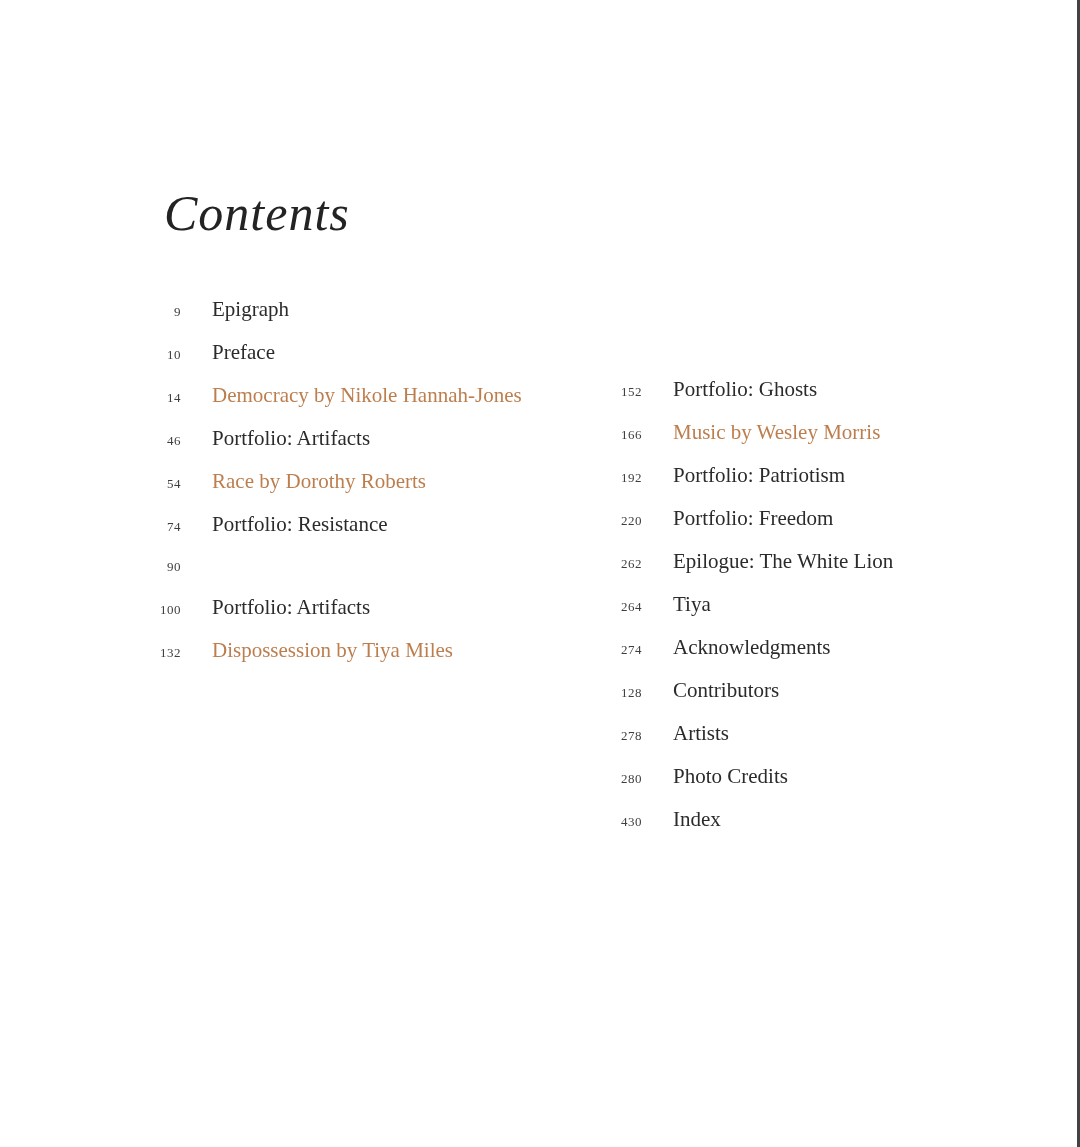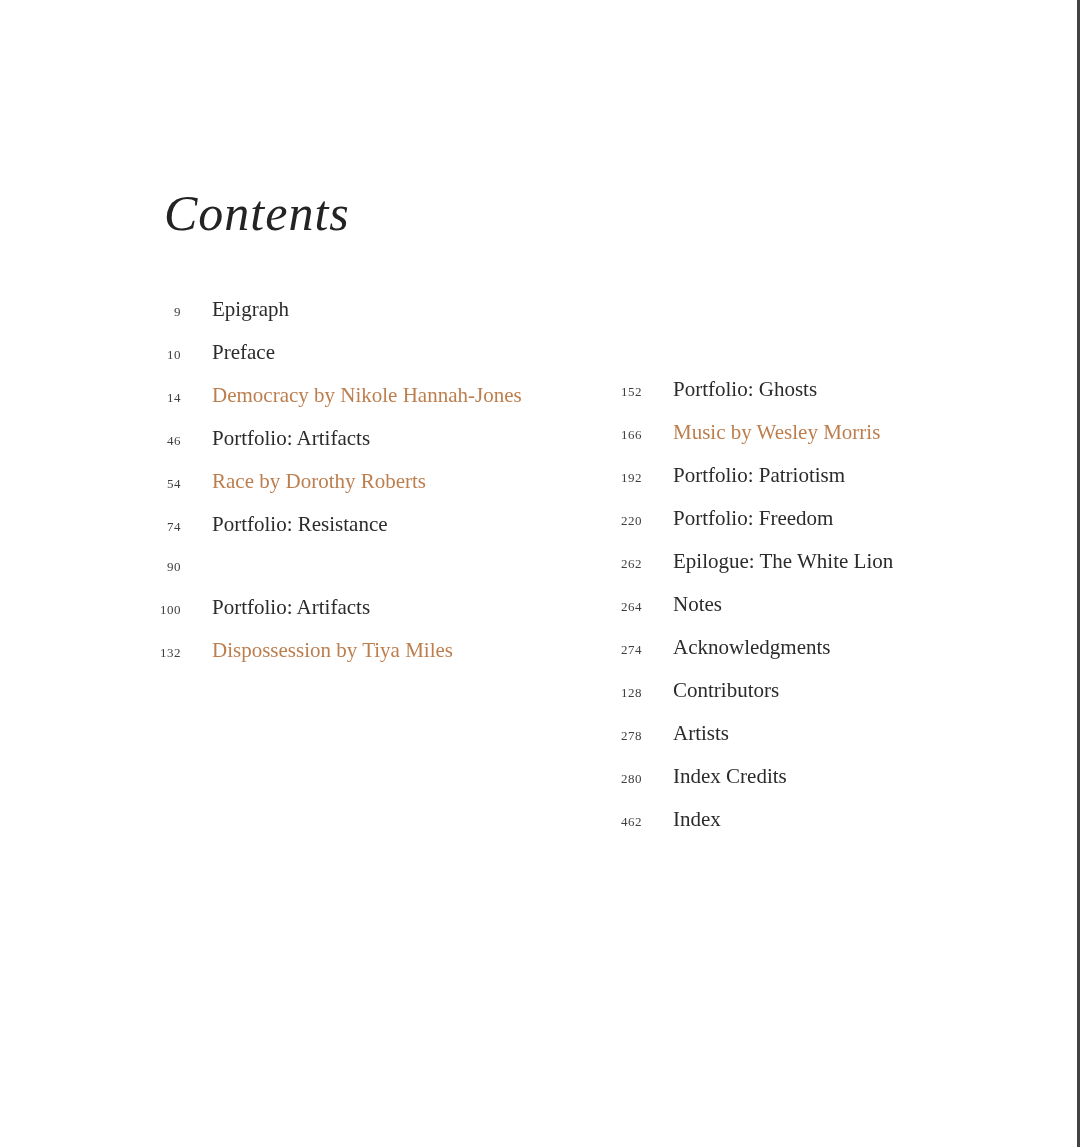--- a/index.html
+++ b/index.html
@@ -130,37 +130,37 @@
     <div class="toc-row">
       <span class="toc-num">220</span>
       <span class="toc-title">Portfolio: Freedom</span>
     </div>
     <div class="toc-row">
       <span class="toc-num">262</span>
       <span class="toc-title">Epilogue: The White Lion</span>
     </div>
     <div class="toc-row">
       <span class="toc-num">264</span>
-      <span class="toc-title">Notes</span>
+      <span class="toc-title">Tiya</span>
     </div>
     <div class="toc-row">
       <span class="toc-num">274</span>
       <span class="toc-title">Acknowledgments</span>
     </div>
     <div class="toc-row">
       <span class="toc-num">128</span>
       <span class="toc-title">Contributors</span>
     </div>
     <div class="toc-row">
       <span class="toc-num">278</span>
       <span class="toc-title">Artists</span>
     </div>
     <div class="toc-row">
       <span class="toc-num">280</span>
-      <span class="toc-title">Index Credits</span>
+      <span class="toc-title">Photo Credits</span>
     </div>
     <div class="toc-row">
-      <span class="toc-num">462</span>
+      <span class="toc-num">430</span>
       <span class="toc-title">Index</span>
     </div>
   </div>
 
 <div class="edge-strip"></div>
 
 </body></html>

